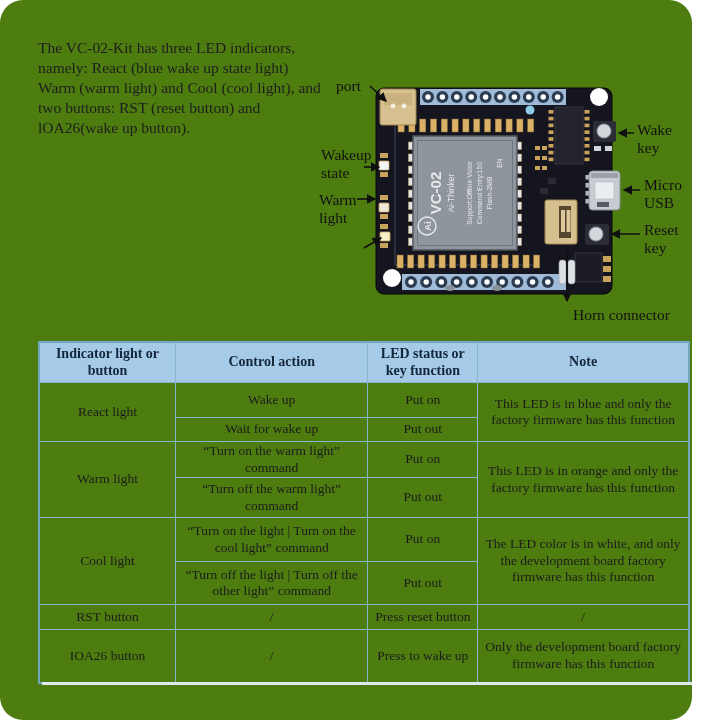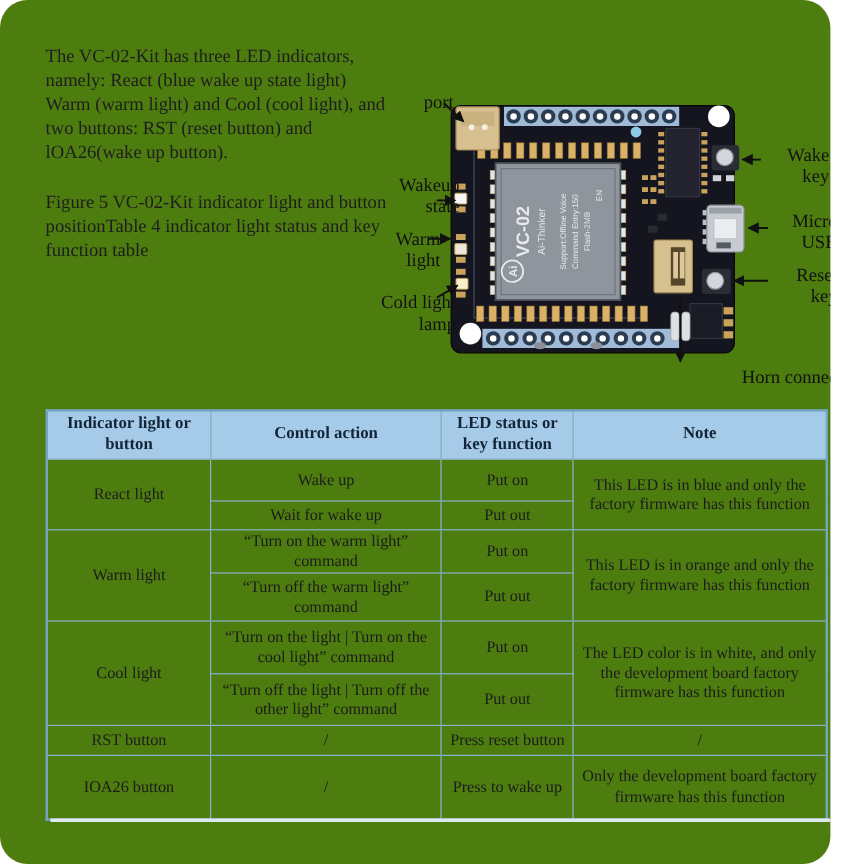--- a/index.html
+++ b/index.html
@@ -5,21 +5,21 @@
   html,body{margin:0;padding:0;background:#ffffff;}
   .page{position:relative;width:692px;height:720px;background:#4d7c0f;overflow:hidden;
         font-family:"Liberation Serif",serif;border-radius:23px;}
   
   .intro{position:absolute;left:38px;top:38px;width:286px;font-size:15.5px;line-height:20px;
          color:#1e1e1e;}
   .intro p{margin:0 0 21px 0;}
   
   .figure{position:absolute;left:300px;top:60px;width:420px;height:290px;}
   .figure svg{position:absolute;left:0;top:0;}
-  .fig-label{position:absolute;font-size:15.5px;line-height:18px;color:#121212;text-align:right;}
+  .fig-label{position:absolute;font-size:15.5px;line-height:18px;color:#121212;}
   .lbl-port{left:36px;top:17px;width:42px;}
   .lbl-wakeup{left:21px;top:86px;width:62px;}
   .lbl-warm{left:19px;top:131px;width:48px;}
   .lbl-cold{left:2px;top:184px;width:78px;}
   .lbl-wake{left:337px;top:61px;width:54px;}
   .lbl-usb{left:344px;top:116px;width:54px;}
   .lbl-reset{left:344px;top:161px;width:54px;}
   .lbl-horn{left:225px;top:246px;width:142px;margin-left:48px;}
   
   table.spec{position:absolute;left:38px;top:341px;width:652px;border-collapse:collapse;
@@ -34,21 +34,20 @@
   tr.h44{height:44px;} tr.h43{height:43px;} tr.h25{height:25px;} tr.h53{height:53px;}
   .tbl-shadow{position:absolute;left:42px;top:682px;width:652px;height:3px;background:#dde8ef;}
 </style>
 </head>
 <body>
 
 <div class="page">
 
   <div class="intro">
     <p>The VC-02-Kit has three LED indicators, namely: React (blue wake up state light) Warm (warm light) and Cool (cool light), and two buttons: RST (reset button) and lOA26(wake up button).</p>
-    <p>Figure 5 VC-02-Kit indicator light and button positionTable 4 indicator light status and key function table</p>
   </div>
 
   <div class="figure">
     <svg width="420" height="280" viewBox="0 0 420 280">
       <defs>
         <marker id="ah" markerWidth="8" markerHeight="8" refX="5.2" refY="3" orient="auto">
           <path d="M0,0 L6,3 L0,6 z" fill="#101010"></path>
         </marker>
       </defs>
 
@@ -293,21 +292,20 @@
         <line x1="334" y1="73" x2="319" y2="73" marker-end="url(#ah)"></line>
         <line x1="340" y1="130" x2="324" y2="130" marker-end="url(#ah)"></line>
         <line x1="340" y1="174" x2="312" y2="174" marker-end="url(#ah)"></line>
         <line x1="267" y1="190" x2="267" y2="241" marker-end="url(#ah)"></line>
       </g>
     </svg>
 
     <div class="fig-label lbl-port">port</div>
     <div class="fig-label lbl-wakeup">Wakeup state</div>
     <div class="fig-label lbl-warm">Warm light</div>
-    <div class="fig-label lbl-cold">Cold light lamp</div>
     <div class="fig-label lbl-wake">Wake key</div>
     <div class="fig-label lbl-usb">Micro USB</div>
     <div class="fig-label lbl-reset">Reset key</div>
     <div class="fig-label lbl-horn">Horn connector</div>
   </div>
 
   <table class="spec">
     <colgroup>
         <col class="c1">
         <col class="c2">

